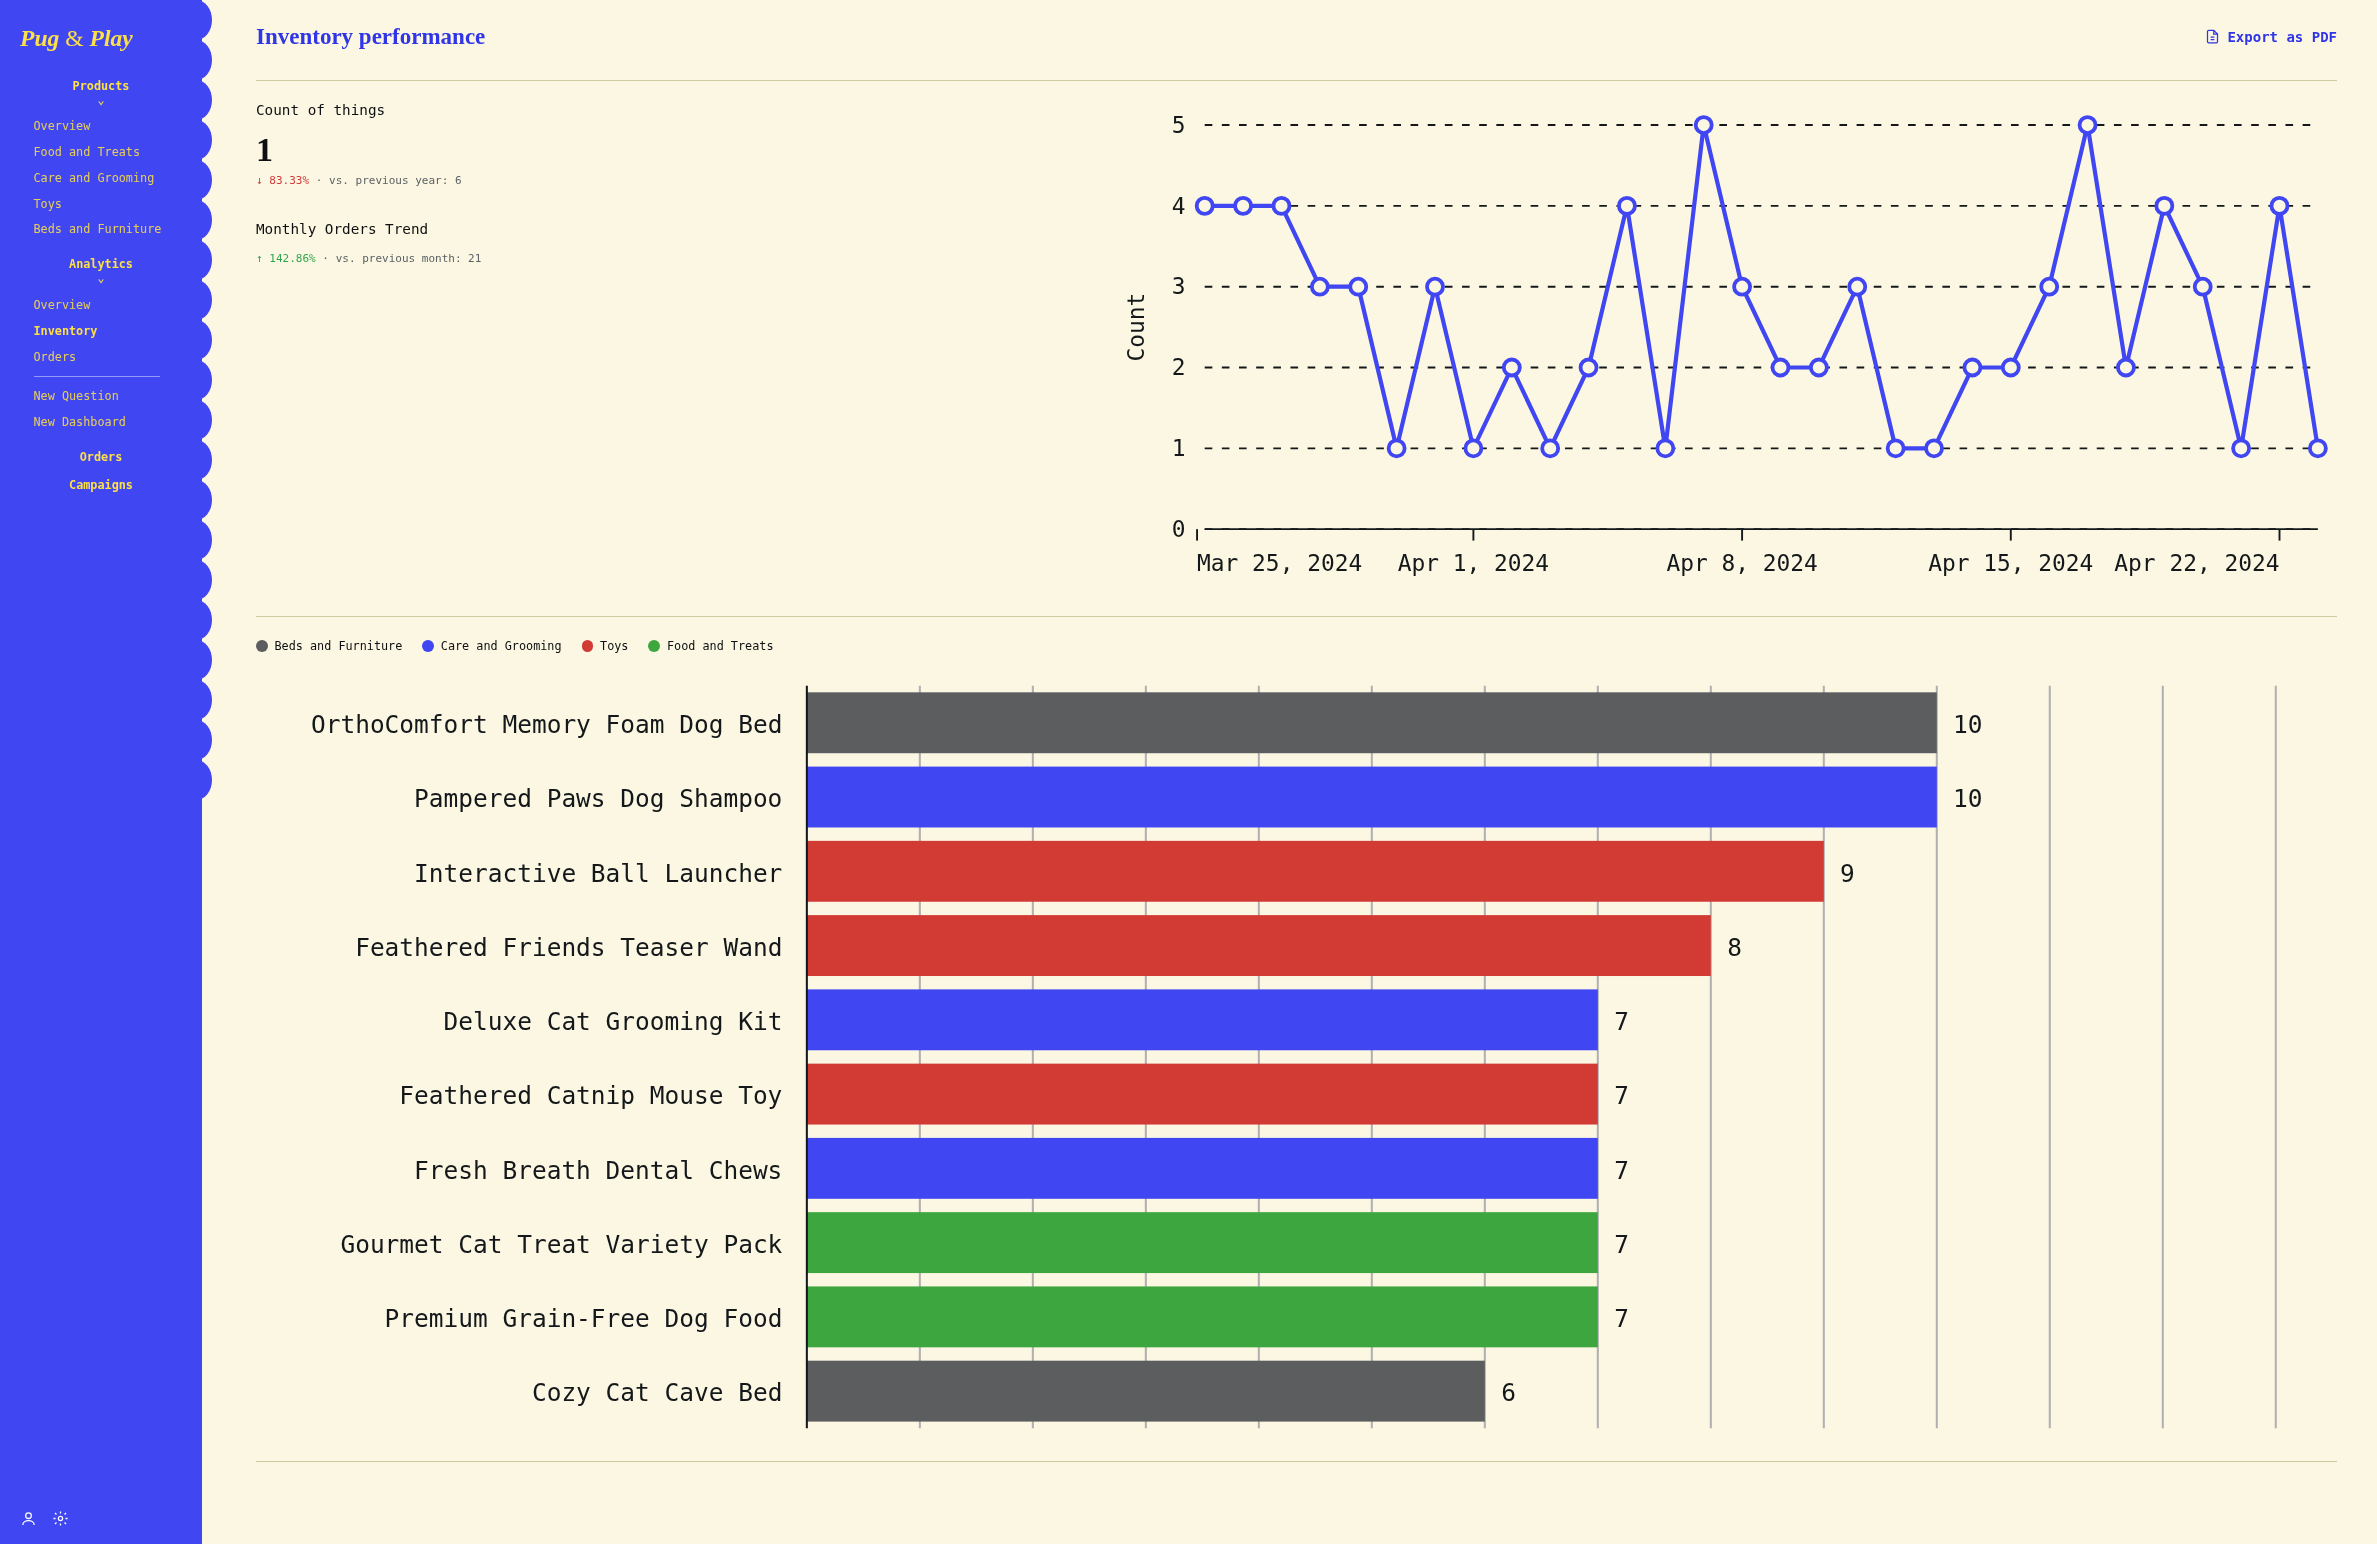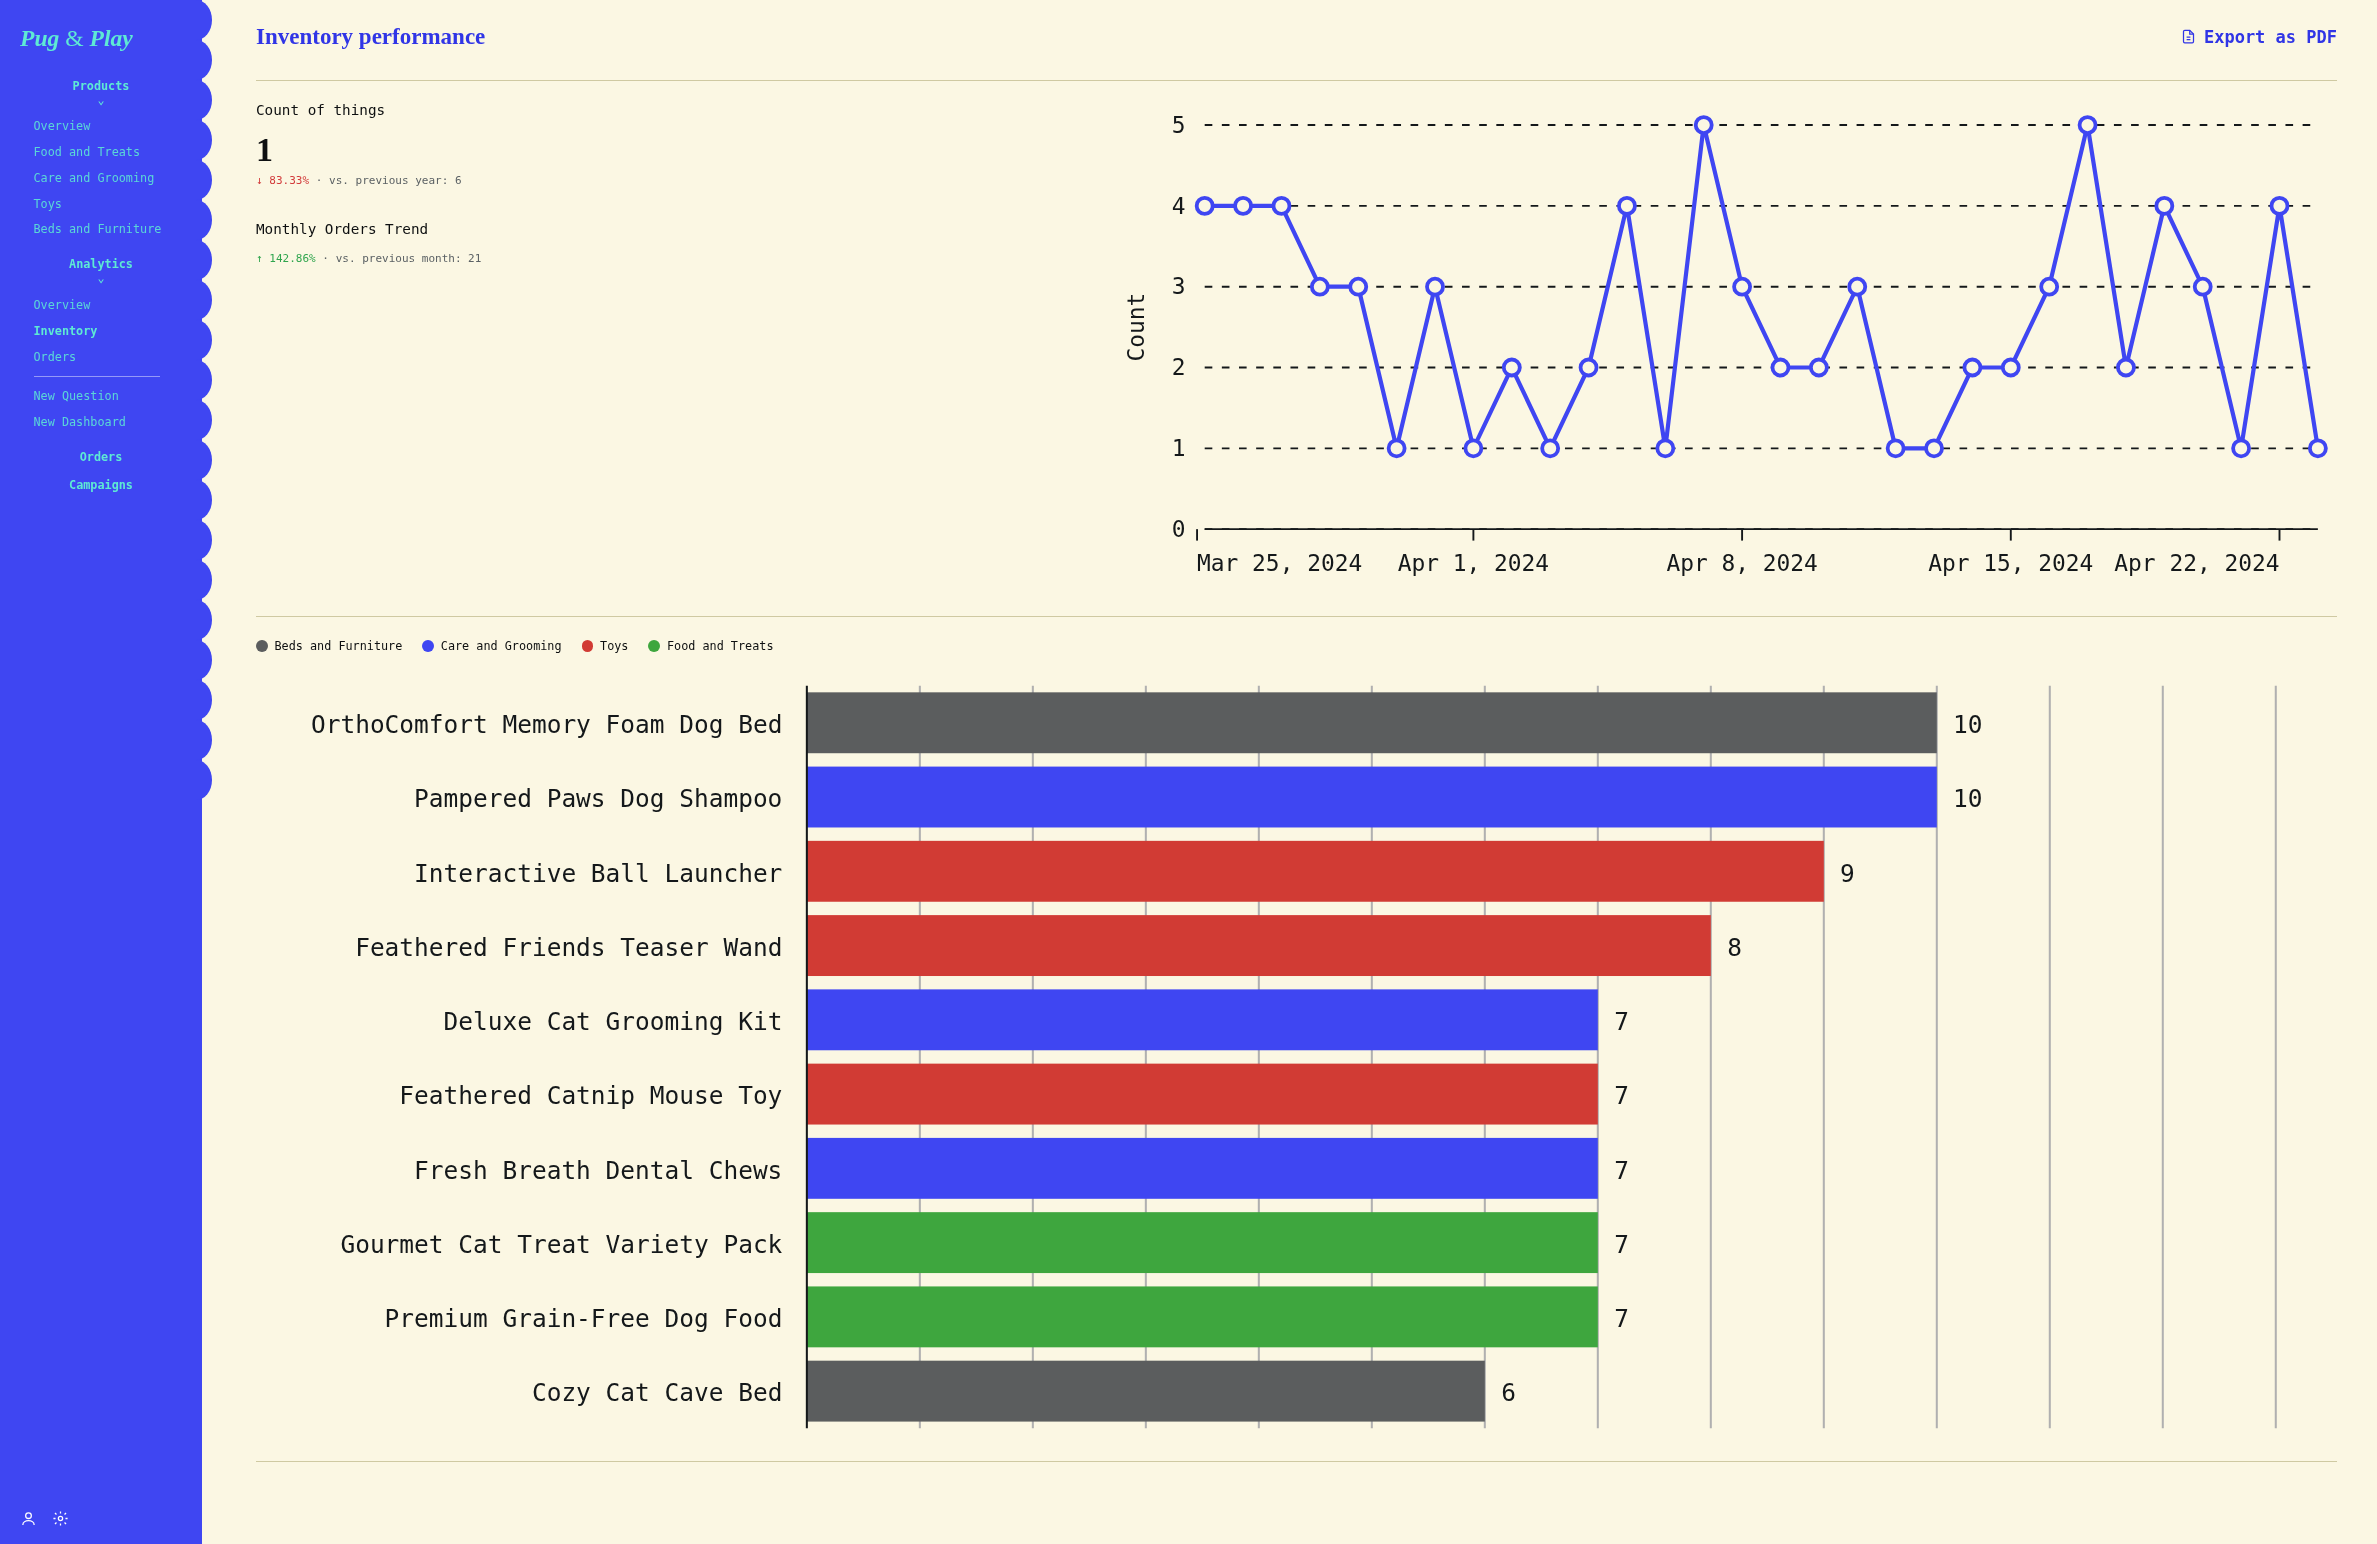--- a/index.html
+++ b/index.html
@@ -10,21 +10,21 @@
     color: #0e1011;
     display: flex;
     overflow: hidden;
   }
 
   
   .sidebar {
     width: 202px;
     flex: 0 0 202px;
     background: #3f46f2;
-    color: #5eead4;
+    color: #fde047;
     display: flex;
     flex-direction: column;
     position: relative;
   }
   .wave-edge {
     position: absolute;
     top: 0; bottom: 0; right: -10px;
     width: 20px;
     z-index: 5;
   }
@@ -83,21 +83,21 @@
   }
   .page-title {
     font-family: Georgia, "Times New Roman", serif;
     font-weight: 700;
     font-size: 23px;
     color: #3035e6;
   }
   .export {
     color: #3035e6;
     font-weight: 700;
-    font-size: 17px;
+    font-size: 14px;
     display: flex; align-items: center; gap: 7.6px;
     cursor: pointer;
   }
   .file-icon { width: 15px; height: 15px; }
 
   .top-grid {
     display: grid;
     grid-template-columns: 1fr 1.55fr;
     column-gap: 74px;
     border-bottom: 1.3px solid #cfc9a2;

